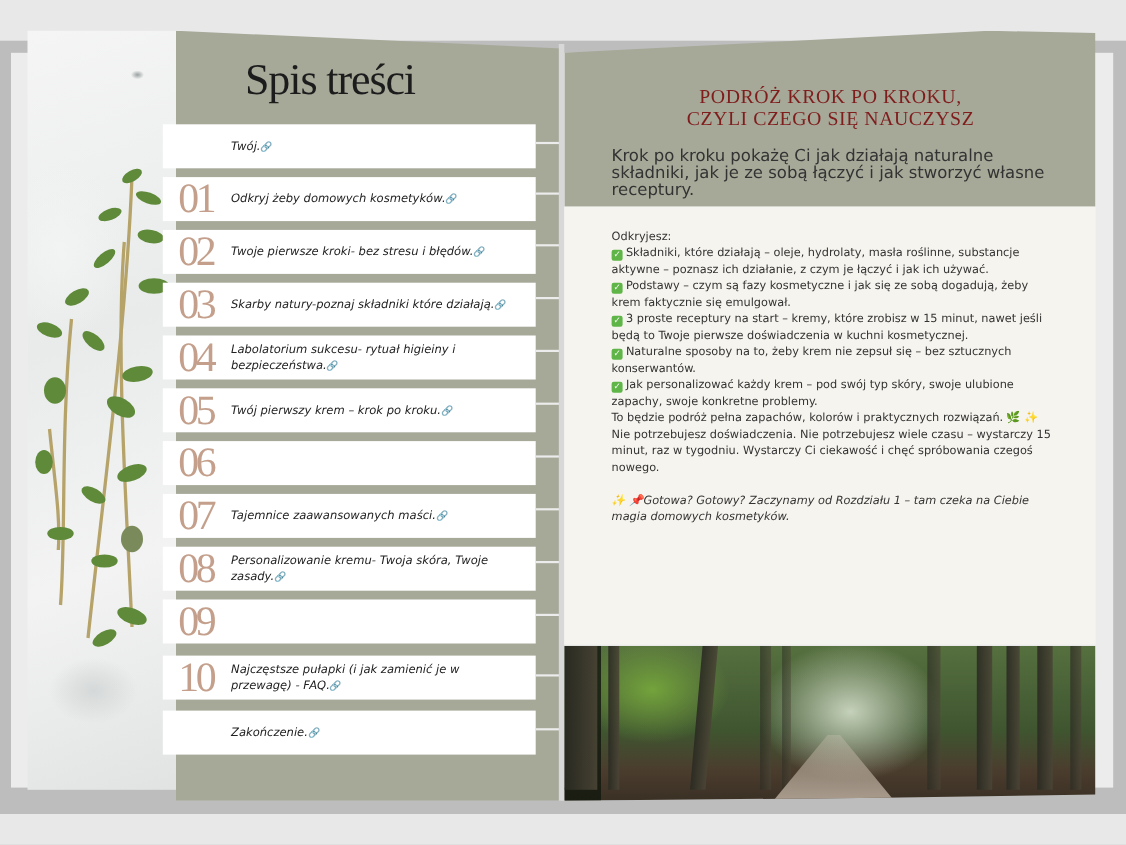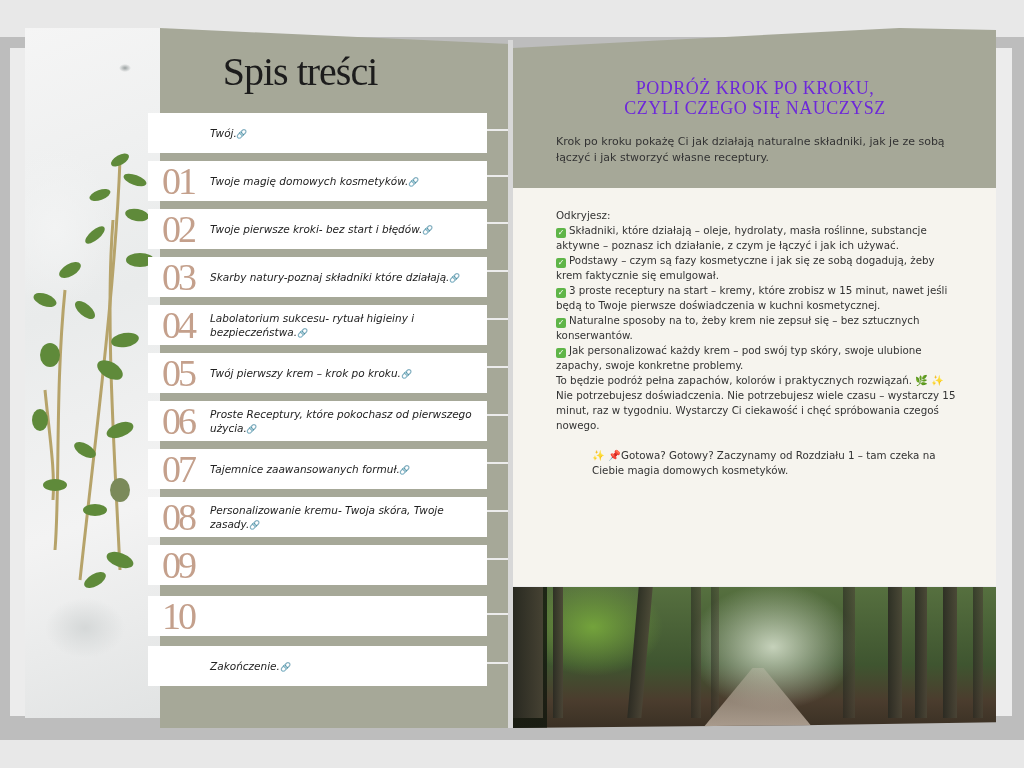--- a/index.html
+++ b/index.html
@@ -49,35 +49,35 @@
   .gutter { position: absolute; left: 508px; top: 40px; width: 5px; height: 688px; background: #d8d8d8; }
 
   
   .sage-right {
     position: absolute; left: 513px; top: 28px; width: 483px; height: 160px; background: #a6a898;
     clip-path: polygon(0 20px, 80% 0, 100% 2px, 100% 100%, 0 100%);
   }
   .cream { position: absolute; left: 513px; top: 188px; width: 483px; height: 398px; background: #f6f4ee; }
   .r-heading {
     position: absolute; left: 530px; top: 78px; width: 450px; text-align: center;
-    font-family: "Liberation Serif", serif; font-size: 18px; color: #6d28d9; letter-spacing: 0.5px; line-height: 20px;
+    font-family: "Liberation Serif", serif; font-size: 18px; color: #7f1d1d; letter-spacing: 0.5px; line-height: 20px;
   }
   .r-intro {
     position: absolute; left: 556px; top: 134px; width: 410px;
-    font-family: "DejaVu Sans", sans-serif; font-size: 11px; color: #333; line-height: 15.5px;
+    font-family: "DejaVu Sans", sans-serif; font-size: 15px; color: #333; line-height: 15.5px;
   }
   .r-body {
     position: absolute; left: 556px; top: 208px; width: 400px;
     font-family: "DejaVu Sans", sans-serif; font-size: 10.3px; color: #333; line-height: 15px;
   }
   .chk {
     display: inline-block; width: 10px; height: 10px; background: #5fb548; border-radius: 2px;
     color: #fff; font-size: 8px; line-height: 10px; text-align: center; vertical-align: -1px; margin-right: 3px;
   }
-  .cta { margin-top: 15px; margin-left: 36px; }
+  .cta { font-style: italic; margin-top: 15px; }
   .forest {
     position: absolute; left: 513px; top: 587px; width: 483px; height: 141px;
     background:
       linear-gradient(90deg, rgba(20,25,15,.85) 0 7%, transparent 7% 100%),
       radial-gradient(ellipse 120px 90px at 260px 60px, rgba(220,230,210,.85), transparent 70%),
       radial-gradient(ellipse 100px 70px at 80px 40px, rgba(120,170,60,.9), transparent 70%),
       linear-gradient(180deg, #56703f 0%, #3f5530 55%, #4b3d2e 80%, #3a3024 100%);
     clip-path: polygon(0 0, 100% 0, 100% 96%, 60% 98%, 0 100%);
     overflow: hidden;
   }
@@ -127,55 +127,55 @@
 
 <div class="sage-left"></div>
 <div class="page-title">Spis treści</div>
 
 <div class="toc-row" style="top:113px">
   <span class="toc-num"></span>
   <span class="toc-label"><span>Twój.</span><span class="link-ic">🔗</span></span>
 </div>
 <div class="toc-row" style="top:161px">
   <span class="toc-num">01</span>
-  <span class="toc-label"><span>Twoje magię domowych kosmetyków.</span><span class="link-ic">🔗</span></span>
+  <span class="toc-label"><span>Odkryj żeby domowych kosmetyków.</span><span class="link-ic">🔗</span></span>
 </div>
 <div class="toc-row" style="top:209px">
   <span class="toc-num">02</span>
-  <span class="toc-label"><span>Twoje pierwsze kroki- bez start i błędów.</span><span class="link-ic">🔗</span></span>
+  <span class="toc-label"><span>Twoje pierwsze kroki- bez stresu i błędów.</span><span class="link-ic">🔗</span></span>
 </div>
 <div class="toc-row" style="top:257px">
   <span class="toc-num">03</span>
   <span class="toc-label"><span>Skarby natury-poznaj składniki które działają.</span><span class="link-ic">🔗</span></span>
 </div>
 <div class="toc-row" style="top:305px">
   <span class="toc-num">04</span>
   <span class="toc-label"><span>Labolatorium sukcesu- rytuał higieiny i bezpieczeństwa.</span><span class="link-ic">🔗</span></span>
 </div>
 <div class="toc-row" style="top:353px">
   <span class="toc-num">05</span>
   <span class="toc-label"><span>Twój pierwszy krem – krok po kroku.</span><span class="link-ic">🔗</span></span>
 </div>
 <div class="toc-row" style="top:401px">
   <span class="toc-num">06</span>
-  <span class="toc-label"><span>Proste Receptury, które pokochasz od pierwszego użycia.</span><span class="link-ic">🔗</span></span>
 </div>
 <div class="toc-row" style="top:449px">
   <span class="toc-num">07</span>
-  <span class="toc-label"><span>Tajemnice zaawansowanych formuł.</span><span class="link-ic">🔗</span></span>
+  <span class="toc-label"><span>Tajemnice zaawansowanych maści.</span><span class="link-ic">🔗</span></span>
 </div>
 <div class="toc-row" style="top:497px">
   <span class="toc-num">08</span>
   <span class="toc-label"><span>Personalizowanie kremu- Twoja skóra, Twoje zasady.</span><span class="link-ic">🔗</span></span>
 </div>
 <div class="toc-row" style="top:545px">
   <span class="toc-num">09</span>
 </div>
 <div class="toc-row" style="top:596px">
   <span class="toc-num">10</span>
+  <span class="toc-label"><span>Najczęstsze pułapki (i jak zamienić je w przewagę) - FAQ.</span><span class="link-ic">🔗</span></span>
 </div>
 <div class="toc-row" style="top:646px">
   <span class="toc-num"></span>
   <span class="toc-label"><span>Zakończenie.</span><span class="link-ic">🔗</span></span>
 </div>
 
 <div class="gutter-line" style="top:129px"></div>
 <div class="gutter-line" style="top:175px"></div>
 <div class="gutter-line" style="top:222px"></div>
 <div class="gutter-line" style="top:270px"></div>

